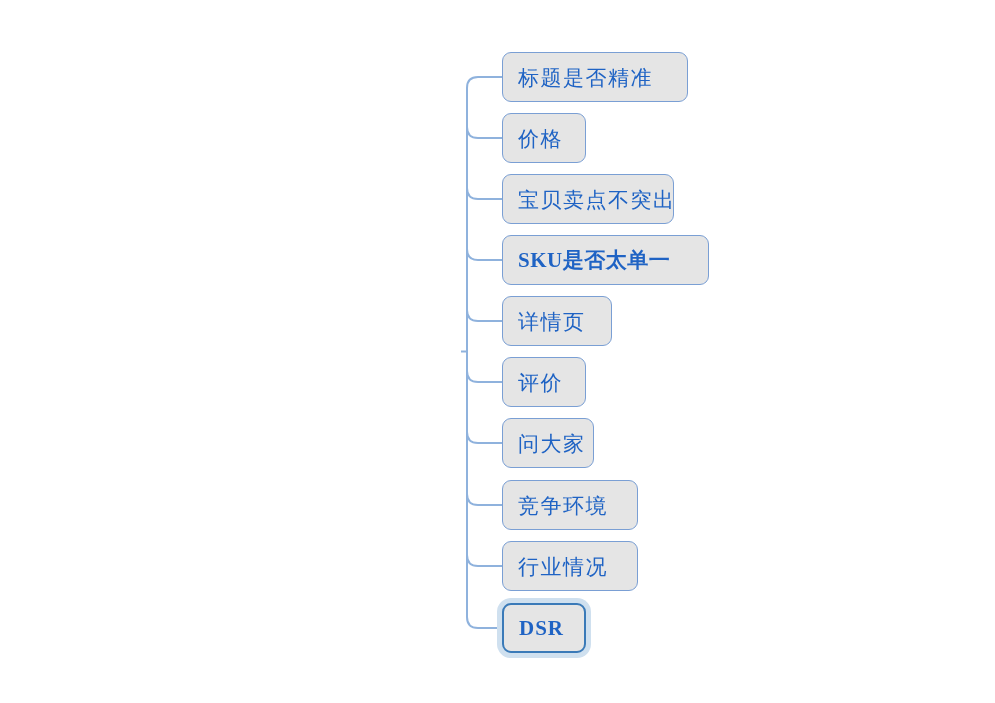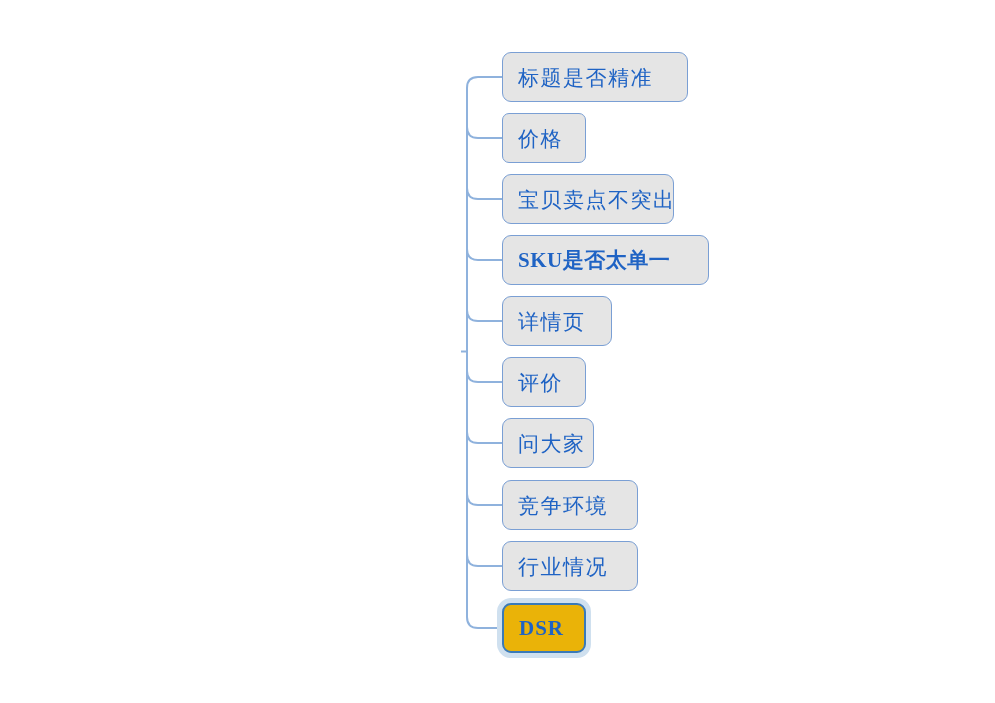--- a/index.html
+++ b/index.html
@@ -71,21 +71,21 @@
     letter-spacing: 1.5px;
   }
   .node.child .label.serif-lead {
     font-family: "Liberation Serif", "DejaVu Serif", serif;
     font-weight: bold;
     letter-spacing: 0.5px;
   }
   
   .node.selected {
     border: 2px solid #3a7ab8;
-    background: #eab308;
+    background: #e5e5e5;
     box-shadow: 0 0 0 5px #cfe0ef;
     border-radius: 9px;
   }
   .node.selected .label {
     font-family: "Liberation Serif", "DejaVu Serif", serif;
     font-weight: bold;
     color: #1f63c4;
     letter-spacing: 1px;
   }
 </style>
@@ -107,21 +107,21 @@
       <path d="M 467 494 Q 467 505 478 505 L 502 505" fill="none" stroke="#8fb2dd" stroke-width="2" stroke-linecap="butt"></path>
       <path d="M 467 555 Q 467 566 478 566 L 502 566" fill="none" stroke="#8fb2dd" stroke-width="2" stroke-linecap="butt"></path>
       <path d="M 467 617 Q 467 628 478 628 L 502 628" fill="none" stroke="#8fb2dd" stroke-width="2" stroke-linecap="butt"></path>
     </svg>
 
 
   <div id="children-layer">
       <div class="node child" style="top: 52px; width: 186px;">
         <span class="label">标题是否精准</span>
       </div>
-      <div class="node child" style="top: 113px; width: 84px; border-radius: 7px;">
+      <div class="node child" style="top: 113px; width: 84px;">
         <span class="label">价格</span>
       </div>
       <div class="node child" style="top: 174px; width: 172px;">
         <span class="label">宝贝卖点不突出</span>
       </div>
       <div class="node child" style="top: 235px; width: 207px;">
         <span class="label serif-lead">SKU是否太单一</span>
       </div>
       <div class="node child" style="top: 296px; width: 110px;">
         <span class="label">详情页</span>

